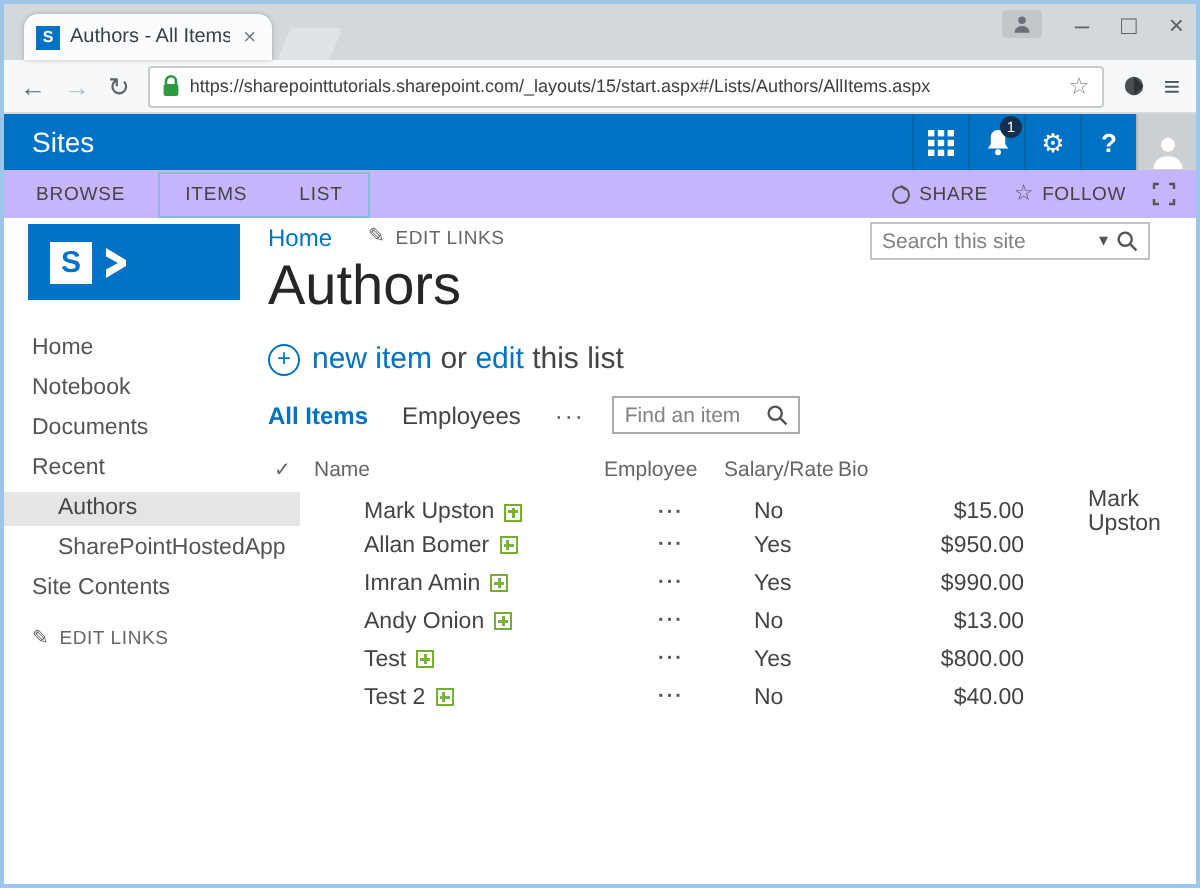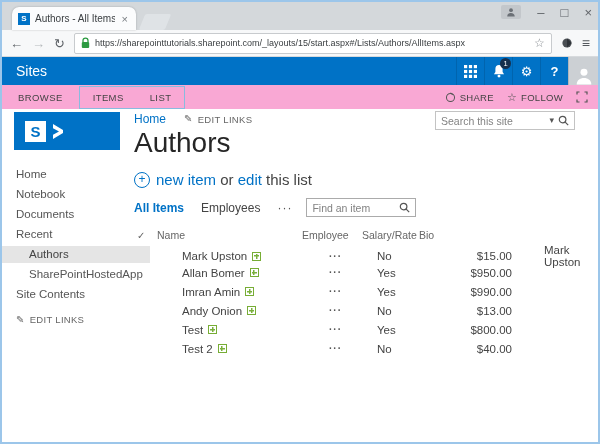--- a/index.html
+++ b/index.html
@@ -33,21 +33,21 @@
   .suitebar{height:28px;background:#0072c6;display:flex;align-items:stretch;color:#fff;}
   .suite-title{flex:1;display:flex;align-items:center;padding-left:14px;font-size:14px;}
   .suite-btn{width:27px;display:flex;align-items:center;justify-content:center;position:relative;
              border-left:1px solid rgba(0,0,0,.12);}
   .suite-help{font-size:13px;font-weight:bold;}
   .bell-badge{position:absolute;top:1px;right:1px;width:11px;height:11px;border-radius:50%;
               background:#15304e;color:#fff;font-size:7.5px;display:flex;align-items:center;justify-content:center;}
   .suite-avatar{width:29px;background:#ccd0d4;display:flex;align-items:flex-end;justify-content:center;border-left:1px solid rgba(0,0,0,.12);}
 
   
-  .ribbon{height:24px;display:flex;align-items:center;background:#f9a8d4;font-size:9.5px;color:#444;justify-content:space-between;}
+  .ribbon{height:24px;display:flex;align-items:center;background:#c4b5fd;font-size:9.5px;color:#444;justify-content:space-between;}
   .ribbon-tab{padding:0 2px;letter-spacing:.4px;}
   .ribbon-tab.browse{margin-left:14px;}
   .tabgroup{display:flex;align-items:center;border:1px solid #89bbdf;height:21px;margin-left:14px;}
   .tabgroup .ribbon-tab{padding:0 13px;}
   .ribbon-right{margin-left:auto;display:flex;align-items:center;gap:13px;padding-right:10px;color:#444;}
   .ribbon-action{display:flex;align-items:center;gap:4px;letter-spacing:.3px;}
   .follow-star{font-size:11px;color:#555;line-height:1;}
 
   
   .content{display:flex;height:334px;}
@@ -77,21 +77,21 @@
   .cmd-row{margin-top:13px;display:flex;align-items:center;gap:6px;font-size:15px;color:#444;}
   .plus-circle{width:14px;height:14px;border:1px solid #0072c6;border-radius:50%;color:#0072c6;
                font-size:12px;line-height:13px;text-align:center;flex:none;}
   .cmd-link{color:#0072c6;}
   .cmd-link.bold{font-weight:normal;}
 
   .views-row{margin-top:10px;display:flex;align-items:center;font-size:12px;color:#444;}
   .view{margin-right:17px;cursor:default;}
   .view.selected{color:#0072c6;font-weight:bold;}
   .view-ellipsis{margin-right:14px;letter-spacing:1px;color:#555;}
-  .find-box{width:110px;height:19px;border:1px solid #ababab;display:flex;align-items:center;
+  .find-box{width:94px;height:19px;border:1px solid #ababab;display:flex;align-items:center;
             padding:0 5px;gap:4px;box-sizing:border-box;background:#fff;}
   .find-box .ph{flex:1;font-size:10.5px;color:#828282;}
 
   .listview{margin-top:9px;margin-left:3px;}
   .lrow{display:grid;grid-template-columns:20px 122px 23px 60px 50px 1fr;align-items:center;}
   .lhead{height:18px;font-size:10.5px;color:#666;}
   .trow{height:19px;font-size:11.5px;color:#444;gap:25px;}
   .c-sal{text-align:right;}
   .c-bio{padding-left:7px;}
   .c-menu{color:#555;letter-spacing:1px;font-weight:bold;font-size:10px;}

